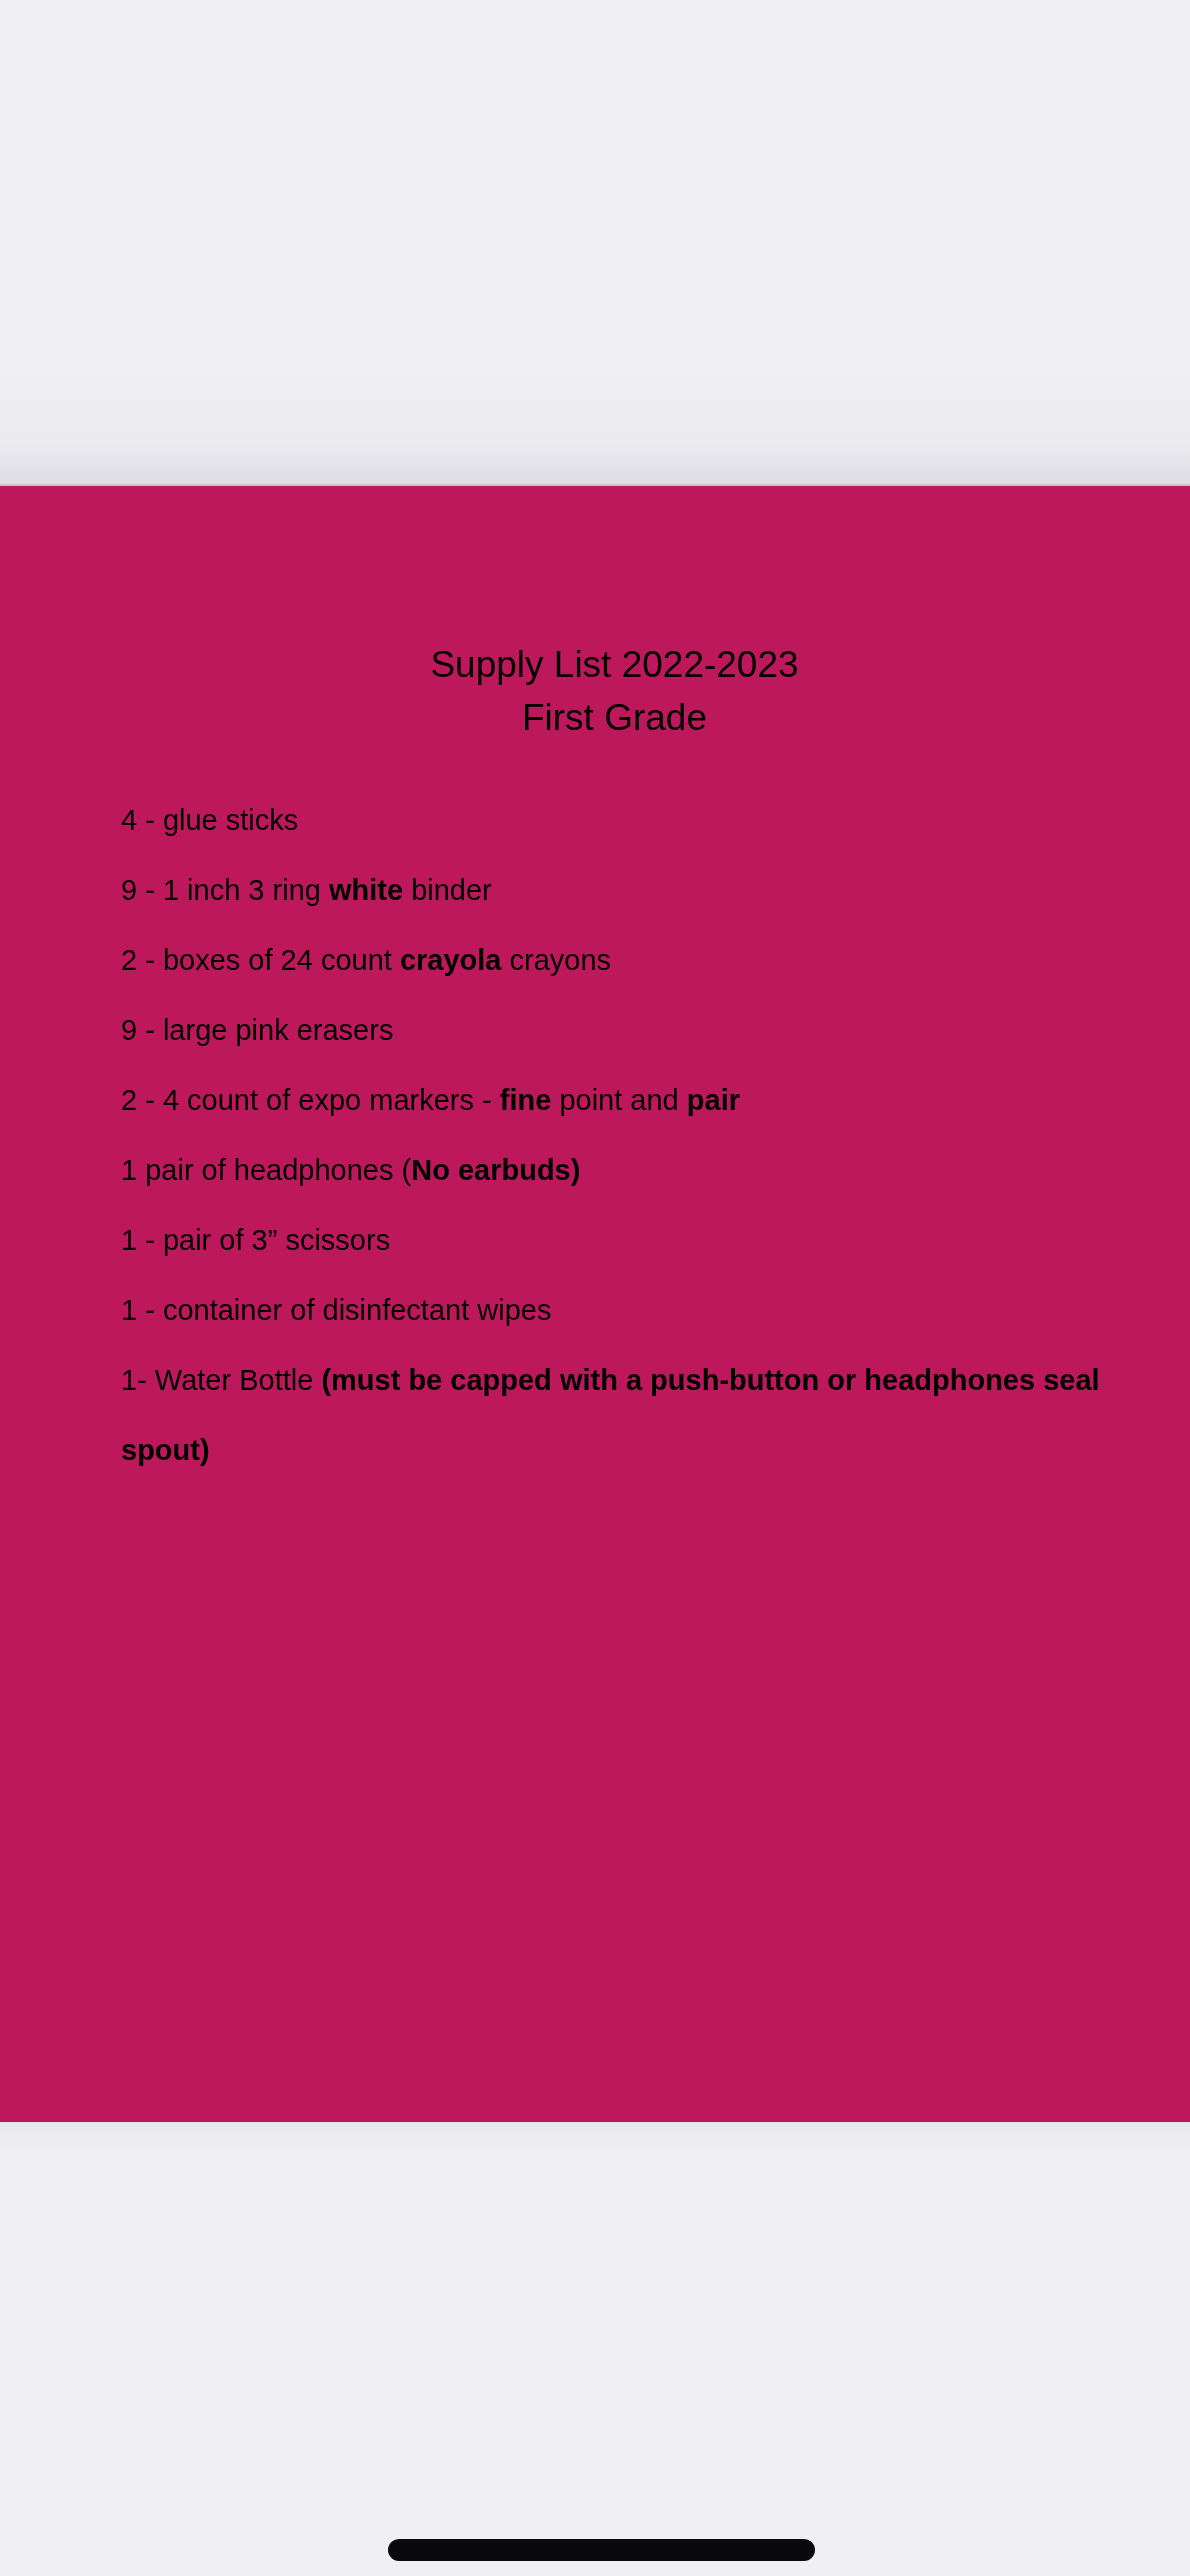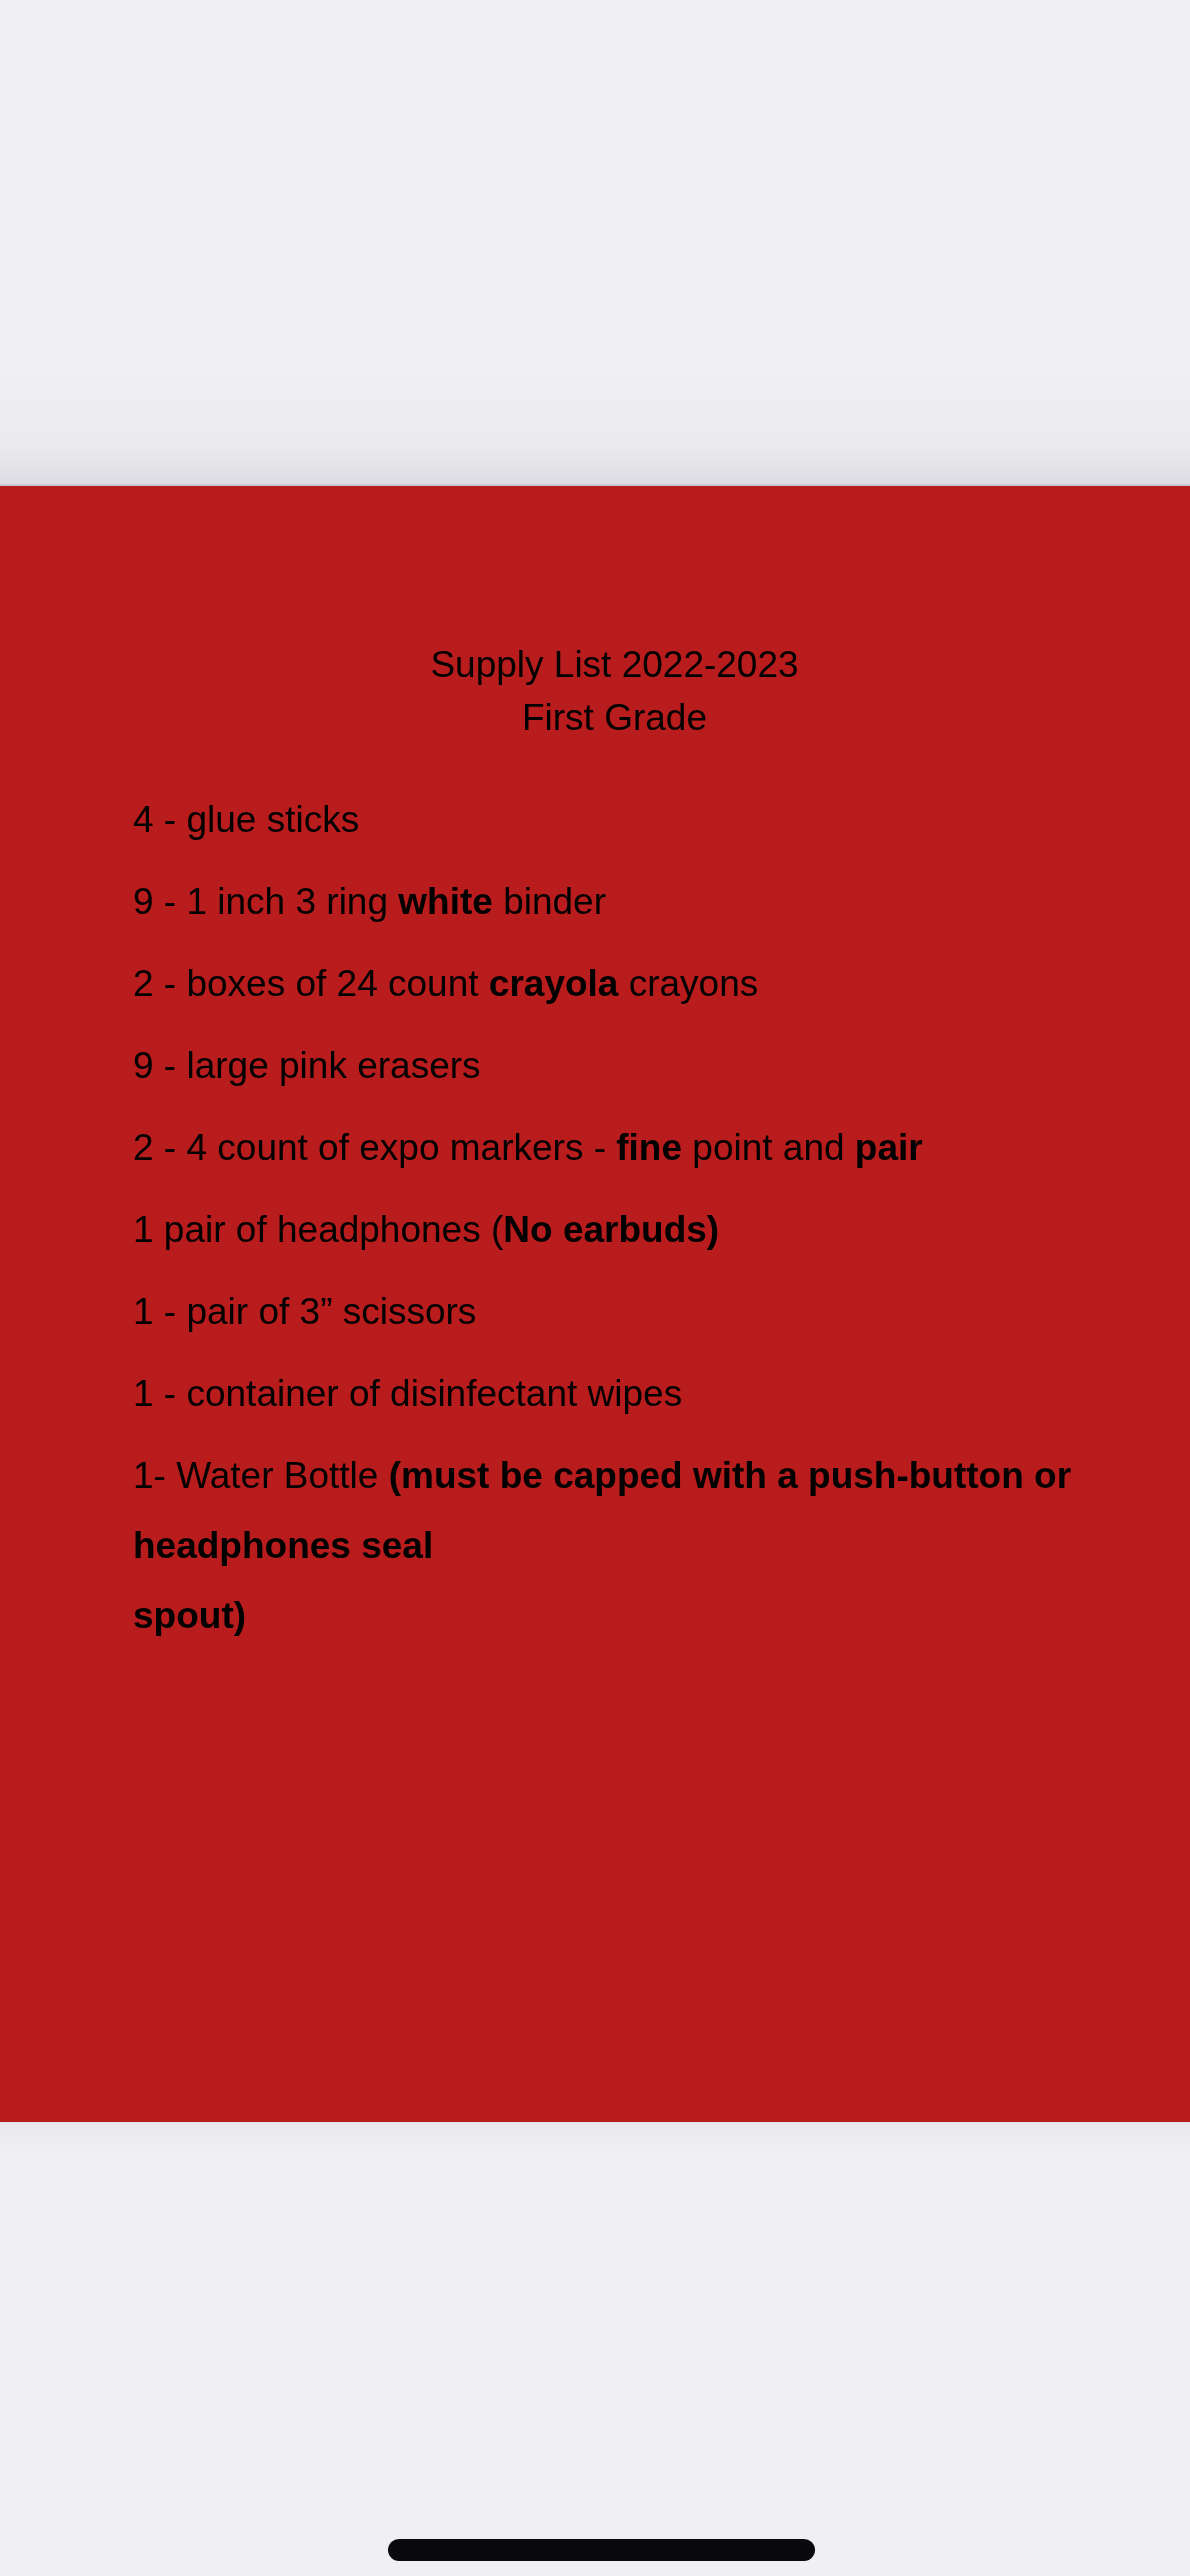--- a/index.html
+++ b/index.html
@@ -25,36 +25,36 @@
     border-bottom: 2.8px solid #C7C7CD;
   }
 
   
   .page {
     position: absolute;
     top: 486px; left: 0;
     width: 100%;
     height: 1764px;
     box-sizing: border-box;
-    background: #b91c1c;
+    background: #be185d;
     padding: 152px 83px 0 121px;
   }
 
   .title {
     text-align: center;
     font-size: 37px;
     line-height: 53px;
     font-weight: 400;
   }
 
   .list { margin-top: 41px; }
 
   .list p.item {
-    margin: 12px;
-    font-size: 37px;
+    margin: 0;
+    font-size: 29px;
     line-height: 70px;
     font-weight: 400;
     white-space: normal;
   }
   .list p.item b { font-weight: 700; }
 
   
   .bg-bottom {
     position: absolute;
     top: 2122px; left: 0;

